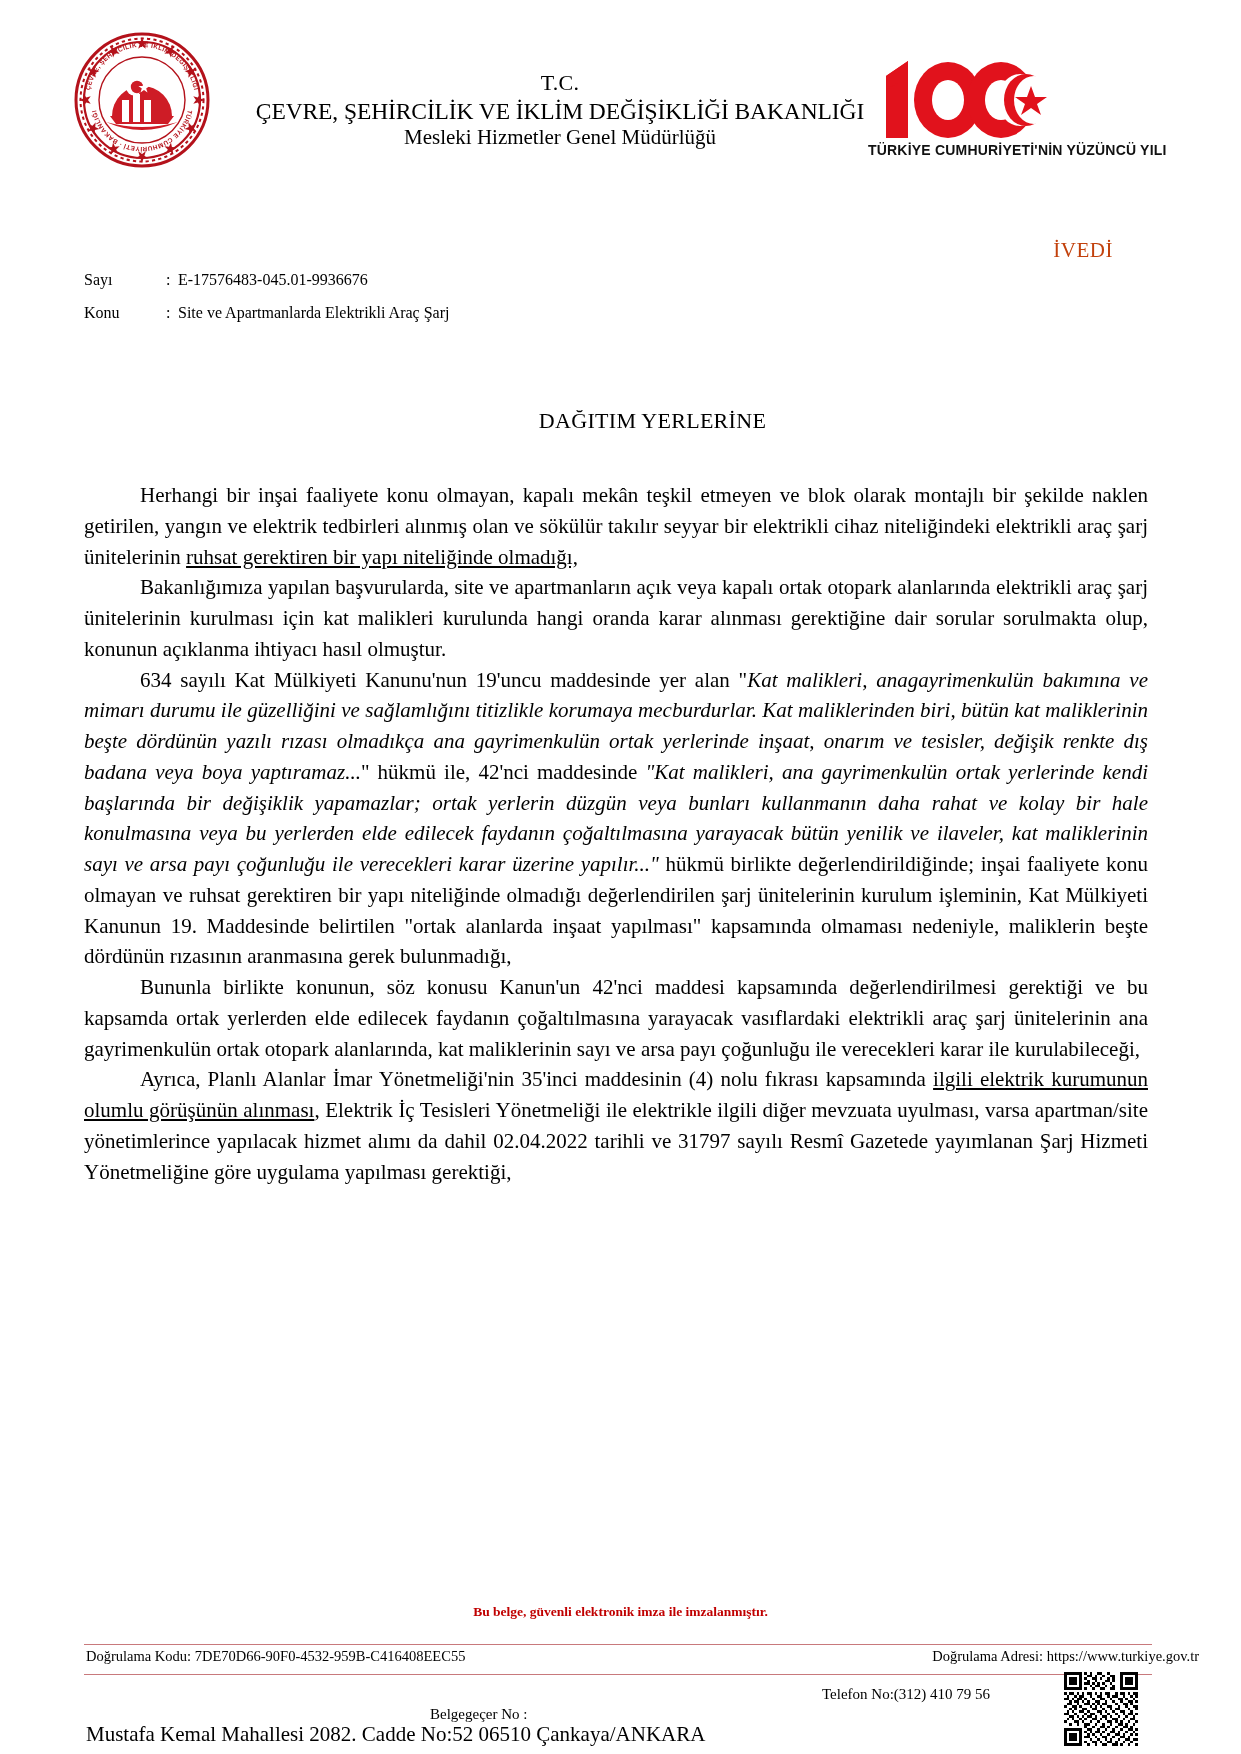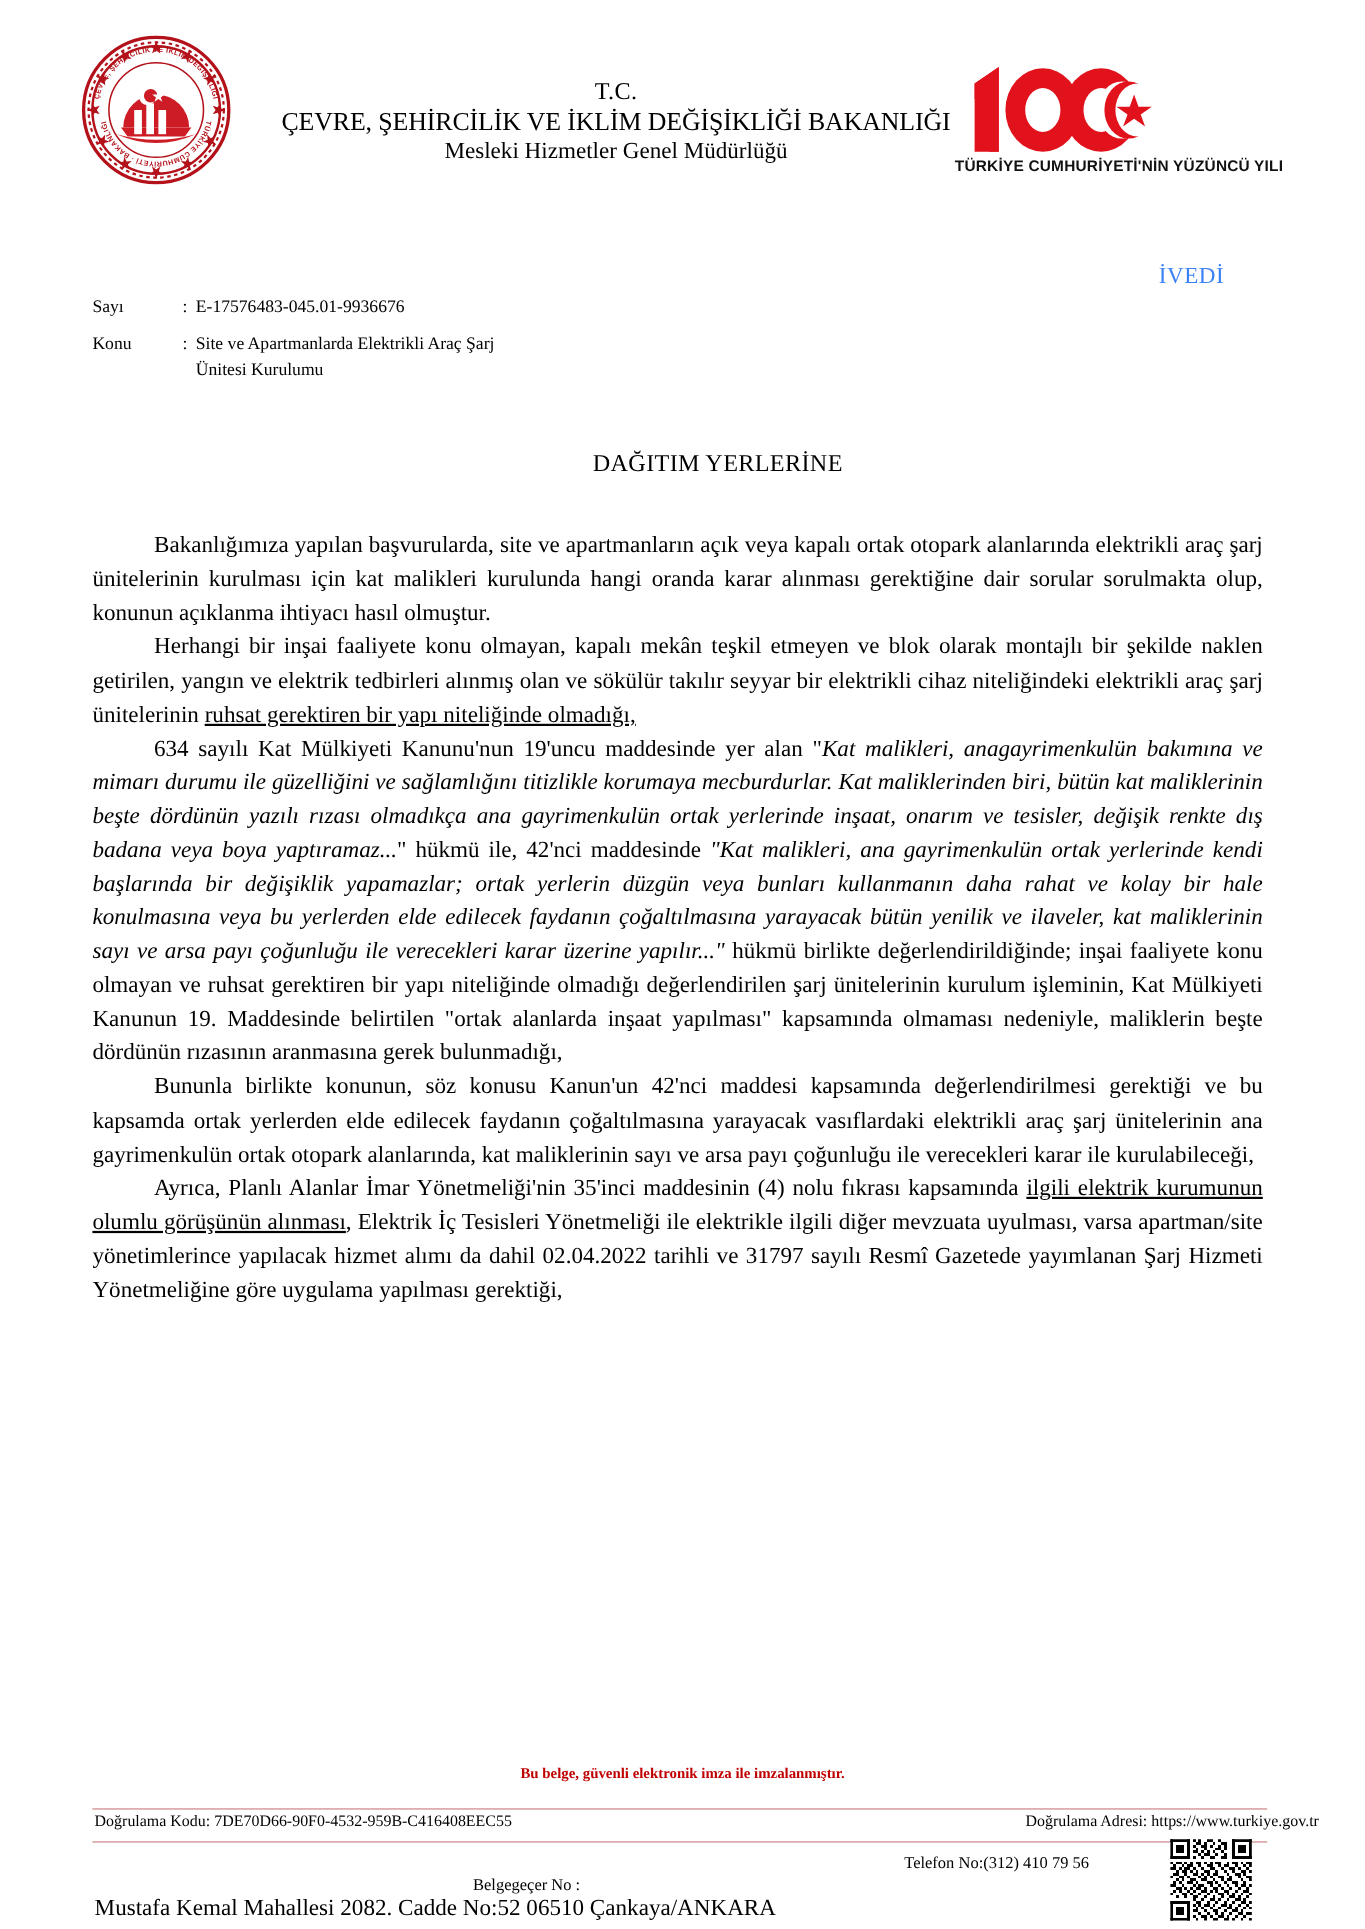--- a/index.html
+++ b/index.html
@@ -75,21 +75,21 @@
     color: #111111;
     letter-spacing: .2px;
     white-space: nowrap;
   }
 
   
   .ivedi {
     position: absolute;
     right: 128px;
     top: 238px;
-    color: #3b82f6;
+    color: #c2410c;
     font-size: 21px;
     letter-spacing: .5px;
   }
   .meta {
     position: absolute;
     left: 84px;
     top: 268px;
     font-size: 16px;
     line-height: 1.46;
   }
@@ -352,32 +352,31 @@
       <span class="meta-label">Sayı</span>
       <span class="meta-colon">:</span>
       <span>E-17576483-045.01-9936676</span>
     </div>
     <div style="height:10px"></div>
     <div class="meta-row">
       <span class="meta-label">Konu</span>
       <span class="meta-colon">:</span>
       <span>Site ve Apartmanlarda Elektrikli Araç Şarj</span>
     </div>
-    <div class="meta-cont">Ünitesi Kurulumu</div>
   </div>
 
   <div class="dagitim">DAĞITIM YERLERİNE</div>
 
   <div class="body-text">
+
+    <p><span>Herhangi bir inşai faaliyete konu olmayan, kapalı mekân teşkil etmeyen ve blok olarak montajlı bir şekilde naklen getirilen, yangın ve elektrik tedbirleri alınmış olan ve sökülür takılır seyyar bir elektrikli cihaz niteliğindeki elektrikli araç şarj ünitelerinin </span><span class="u">ruhsat gerektiren bir yapı niteliğinde olmadığı,</span></p>
 
     <p>
       <span>Bakanlığımıza yapılan başvurularda, site ve apartmanların açık veya kapalı ortak otopark alanlarında elektrikli araç şarj ünitelerinin kurulması için kat malikleri kurulunda hangi oranda karar alınması gerektiğine dair sorular sorulmakta olup, konunun açıklanma ihtiyacı hasıl olmuştur.</span>
     </p>
-
-    <p><span>Herhangi bir inşai faaliyete konu olmayan, kapalı mekân teşkil etmeyen ve blok olarak montajlı bir şekilde naklen getirilen, yangın ve elektrik tedbirleri alınmış olan ve sökülür takılır seyyar bir elektrikli cihaz niteliğindeki elektrikli araç şarj ünitelerinin </span><span class="u">ruhsat gerektiren bir yapı niteliğinde olmadığı,</span></p>
 
     <p><span>634 sayılı Kat Mülkiyeti Kanunu'nun 19'uncu maddesinde yer alan "</span><span class="i">Kat malikleri, anagayrimenkulün bakımına ve mimarı durumu ile güzelliğini ve sağlamlığını titizlikle korumaya mecburdurlar. Kat maliklerinden biri, bütün kat maliklerinin beşte dördünün yazılı rızası olmadıkça ana gayrimenkulün ortak yerlerinde inşaat, onarım ve tesisler, değişik renkte dış badana veya boya yaptıramaz...</span><span>" hükmü ile, 42'nci maddesinde </span><span class="i">"Kat malikleri, ana gayrimenkulün ortak yerlerinde kendi başlarında bir değişiklik yapamazlar; ortak yerlerin düzgün veya bunları kullanmanın daha rahat ve kolay bir hale konulmasına veya bu yerlerden elde edilecek faydanın çoğaltılmasına yarayacak bütün yenilik ve ilaveler, kat maliklerinin sayı ve arsa payı çoğunluğu ile verecekleri karar üzerine yapılır..."</span><span> hükmü birlikte değerlendirildiğinde; inşai faaliyete konu olmayan ve ruhsat gerektiren bir yapı niteliğinde olmadığı değerlendirilen şarj ünitelerinin kurulum işleminin, Kat Mülkiyeti Kanunun 19. Maddesinde belirtilen "ortak alanlarda inşaat yapılması" kapsamında olmaması nedeniyle, maliklerin beşte dördünün rızasının aranmasına gerek bulunmadığı,</span></p>
 
     <p>
       <span>Bununla birlikte konunun, söz konusu Kanun'un 42'nci maddesi kapsamında değerlendirilmesi gerektiği ve bu kapsamda ortak yerlerden elde edilecek faydanın çoğaltılmasına yarayacak vasıflardaki elektrikli araç şarj ünitelerinin ana gayrimenkulün ortak otopark alanlarında, kat maliklerinin sayı ve arsa payı çoğunluğu ile verecekleri karar ile kurulabileceği,</span>
     </p>
 
     <p><span>Ayrıca, Planlı Alanlar İmar Yönetmeliği'nin 35'inci maddesinin (4) nolu fıkrası kapsamında </span><span class="u">ilgili elektrik kurumunun olumlu görüşünün alınması</span><span>, Elektrik İç Tesisleri Yönetmeliği ile elektrikle ilgili diğer mevzuata uyulması, varsa apartman/site yönetimlerince yapılacak hizmet alımı da dahil 02.04.2022 tarihli ve 31797 sayılı Resmî Gazetede yayımlanan Şarj Hizmeti Yönetmeliğine göre uygulama yapılması gerektiği,</span></p>
 
   </div>

